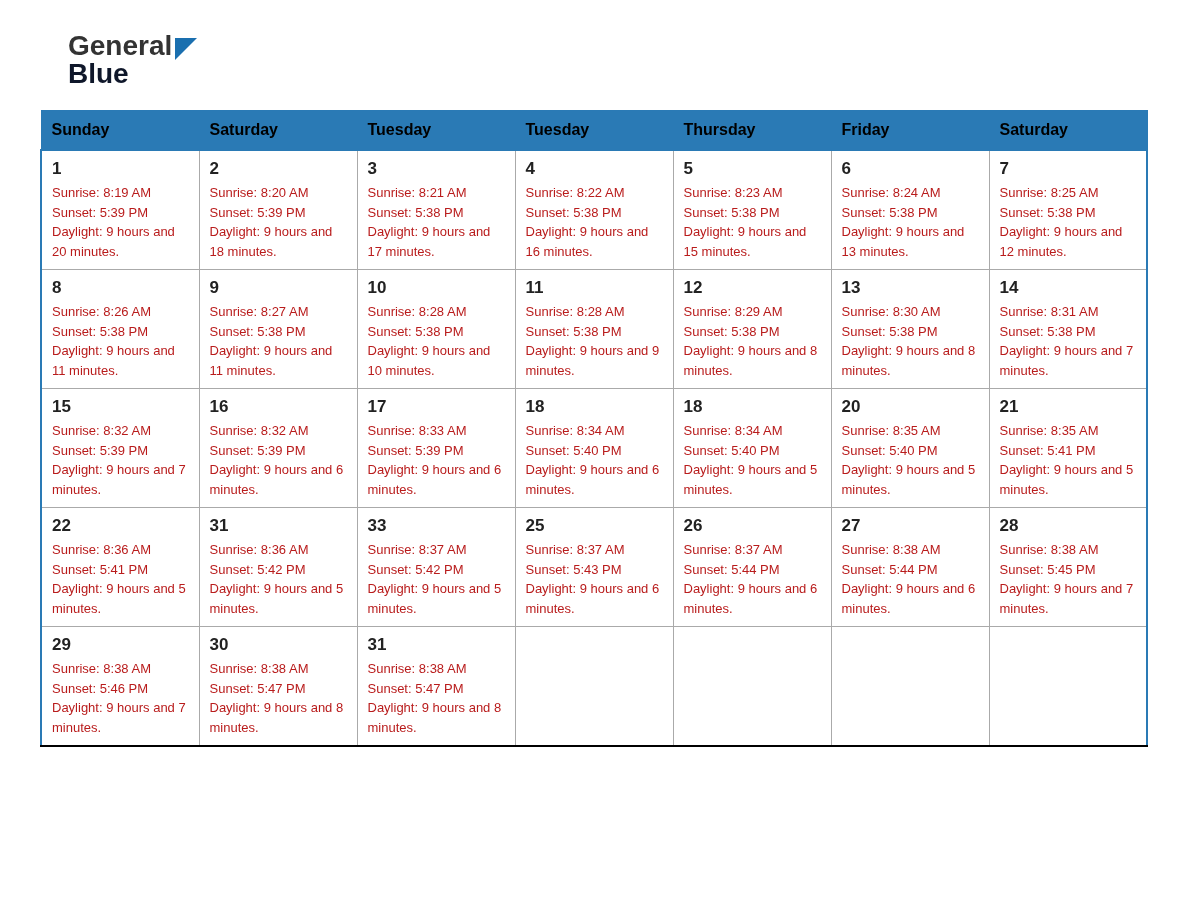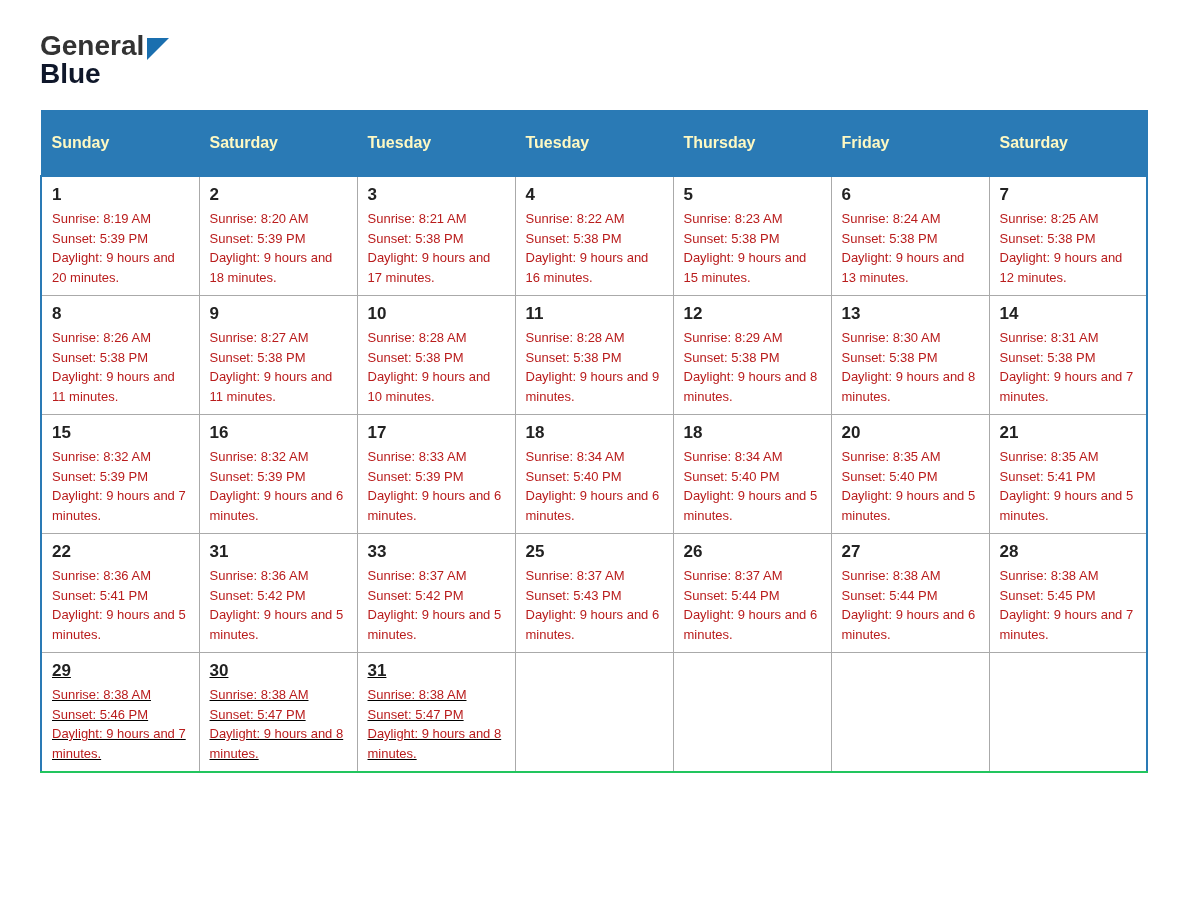--- a/index.html
+++ b/index.html
@@ -8,20 +8,21 @@
       background: #fff;
       padding: 30px 40px;
       width: 1188px;
       min-height: 918px;
     }
     .header {
       display: flex;
       justify-content: space-between;
       align-items: center;
       margin-bottom: 20px;
+      margin-left: 28px;
     }
     .logo-text-general {
       font-size: 28px;
       font-weight: bold;
       color: #333;
     }
     .logo-text-blue {
       font-size: 28px;
       font-weight: bold;
       color: #0f172a;
@@ -49,24 +50,24 @@
       color: #444;
       margin-top: 6px;
     }
     table {
       width: 100%;
       border-collapse: collapse;
       table-layout: fixed;
     }
     thead tr th {
       background: #2a7ab5;
-      color: #fef9c3;
+      color: #000000;
       font-size: 16px;
       font-weight: bold;
-      padding: 23px 10px;
+      padding: 10px 10px;
       text-align: left;
       border: 1px solid #2a7ab5;
     }
     tbody tr td {
       border: 1px solid #aaa;
       vertical-align: top;
       padding: 8px 10px;
       min-height: 90px;
       height: 110px;
     }
@@ -87,22 +88,21 @@
     .empty-cell {
       background: #fff;
     }
     tbody tr td:first-child {
       border-left: 2px solid #2a7ab5;
     }
     tbody tr td:last-child {
       border-right: 2px solid #2a7ab5;
     }
     tbody tr:last-child td {
-      border-bottom: 2px solid #22c55e;
-      text-decoration: underline;
+      border-bottom: 2px solid #000000;
     }
   </style>
 </head>
 <body>
 
 <div class="header">
   <div class="logo-wrapper">
     <div class="logo-top">
       <span class="logo-text-general">General</span>
       <svg width="22" height="22" viewBox="0 0 22 22" style="margin-left:3px;margin-bottom:2px;">

